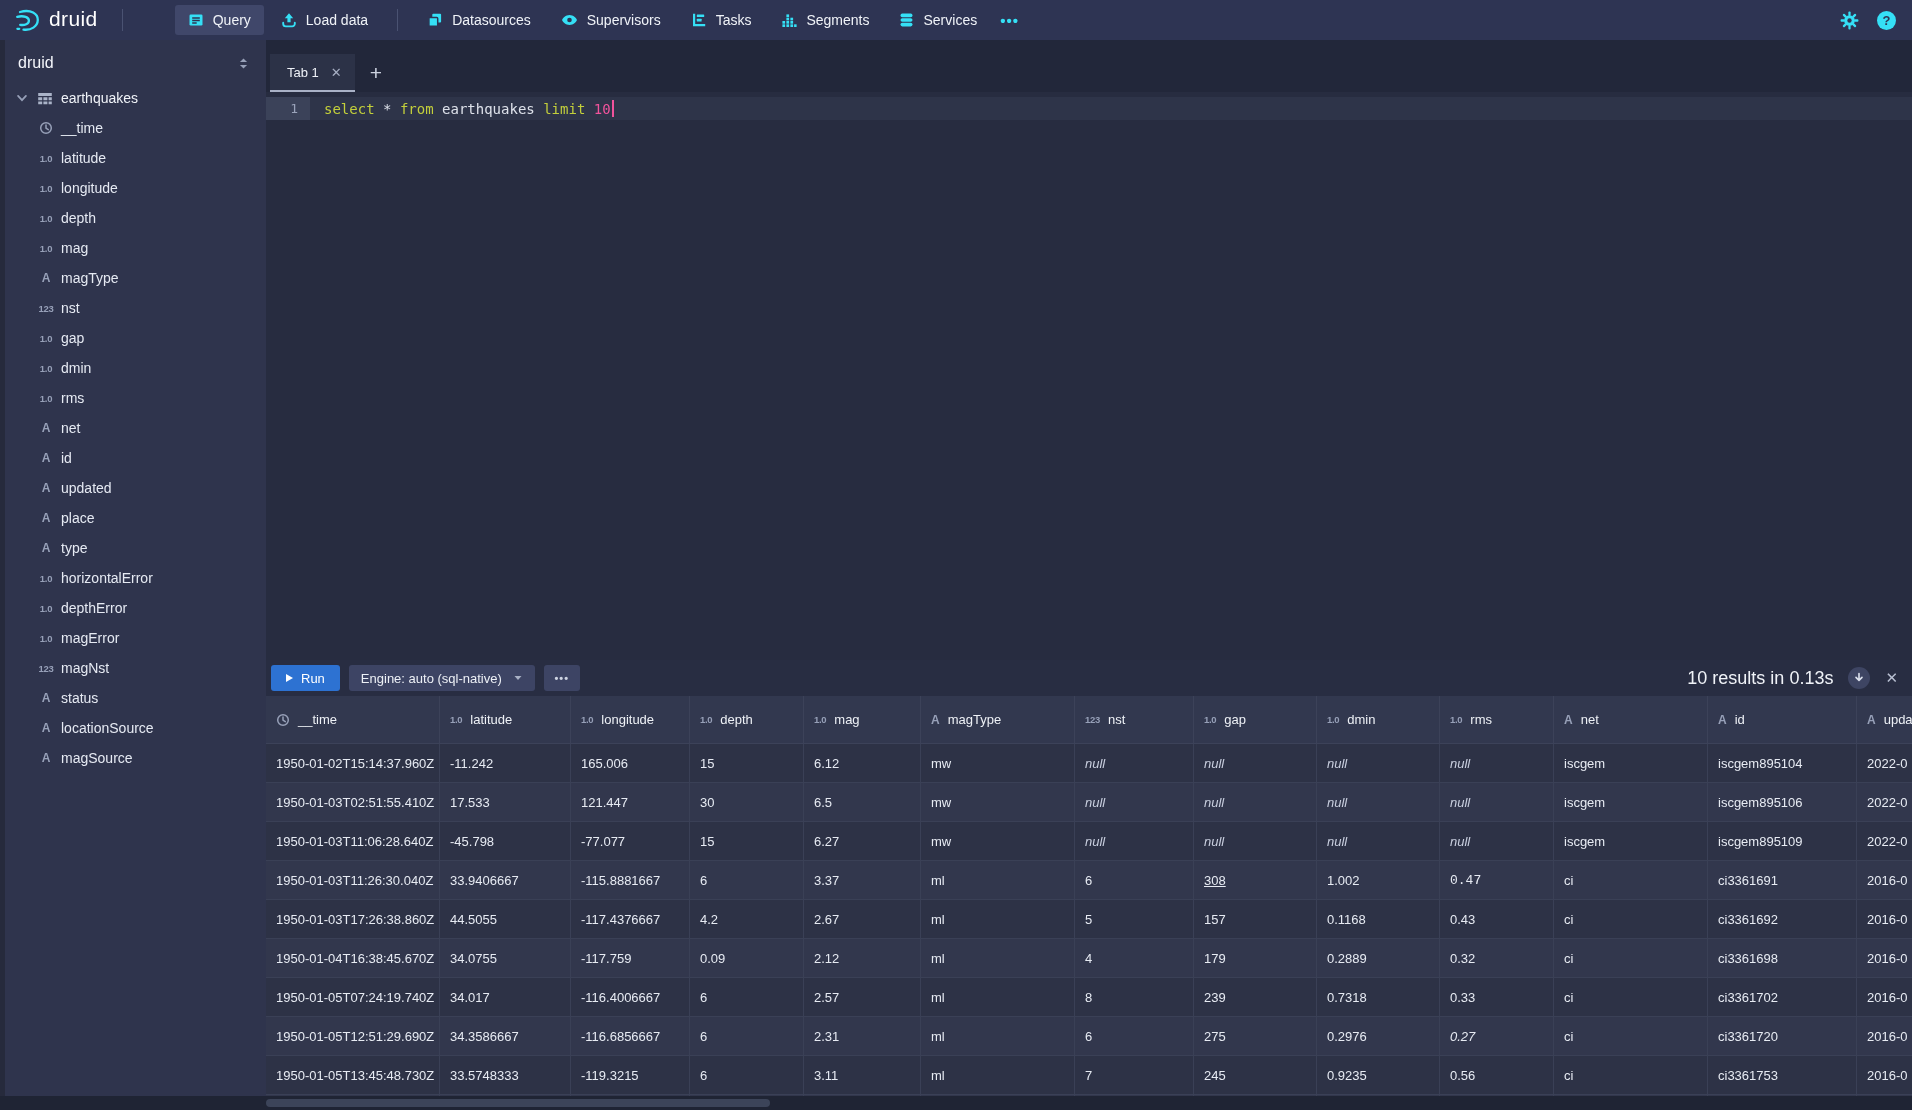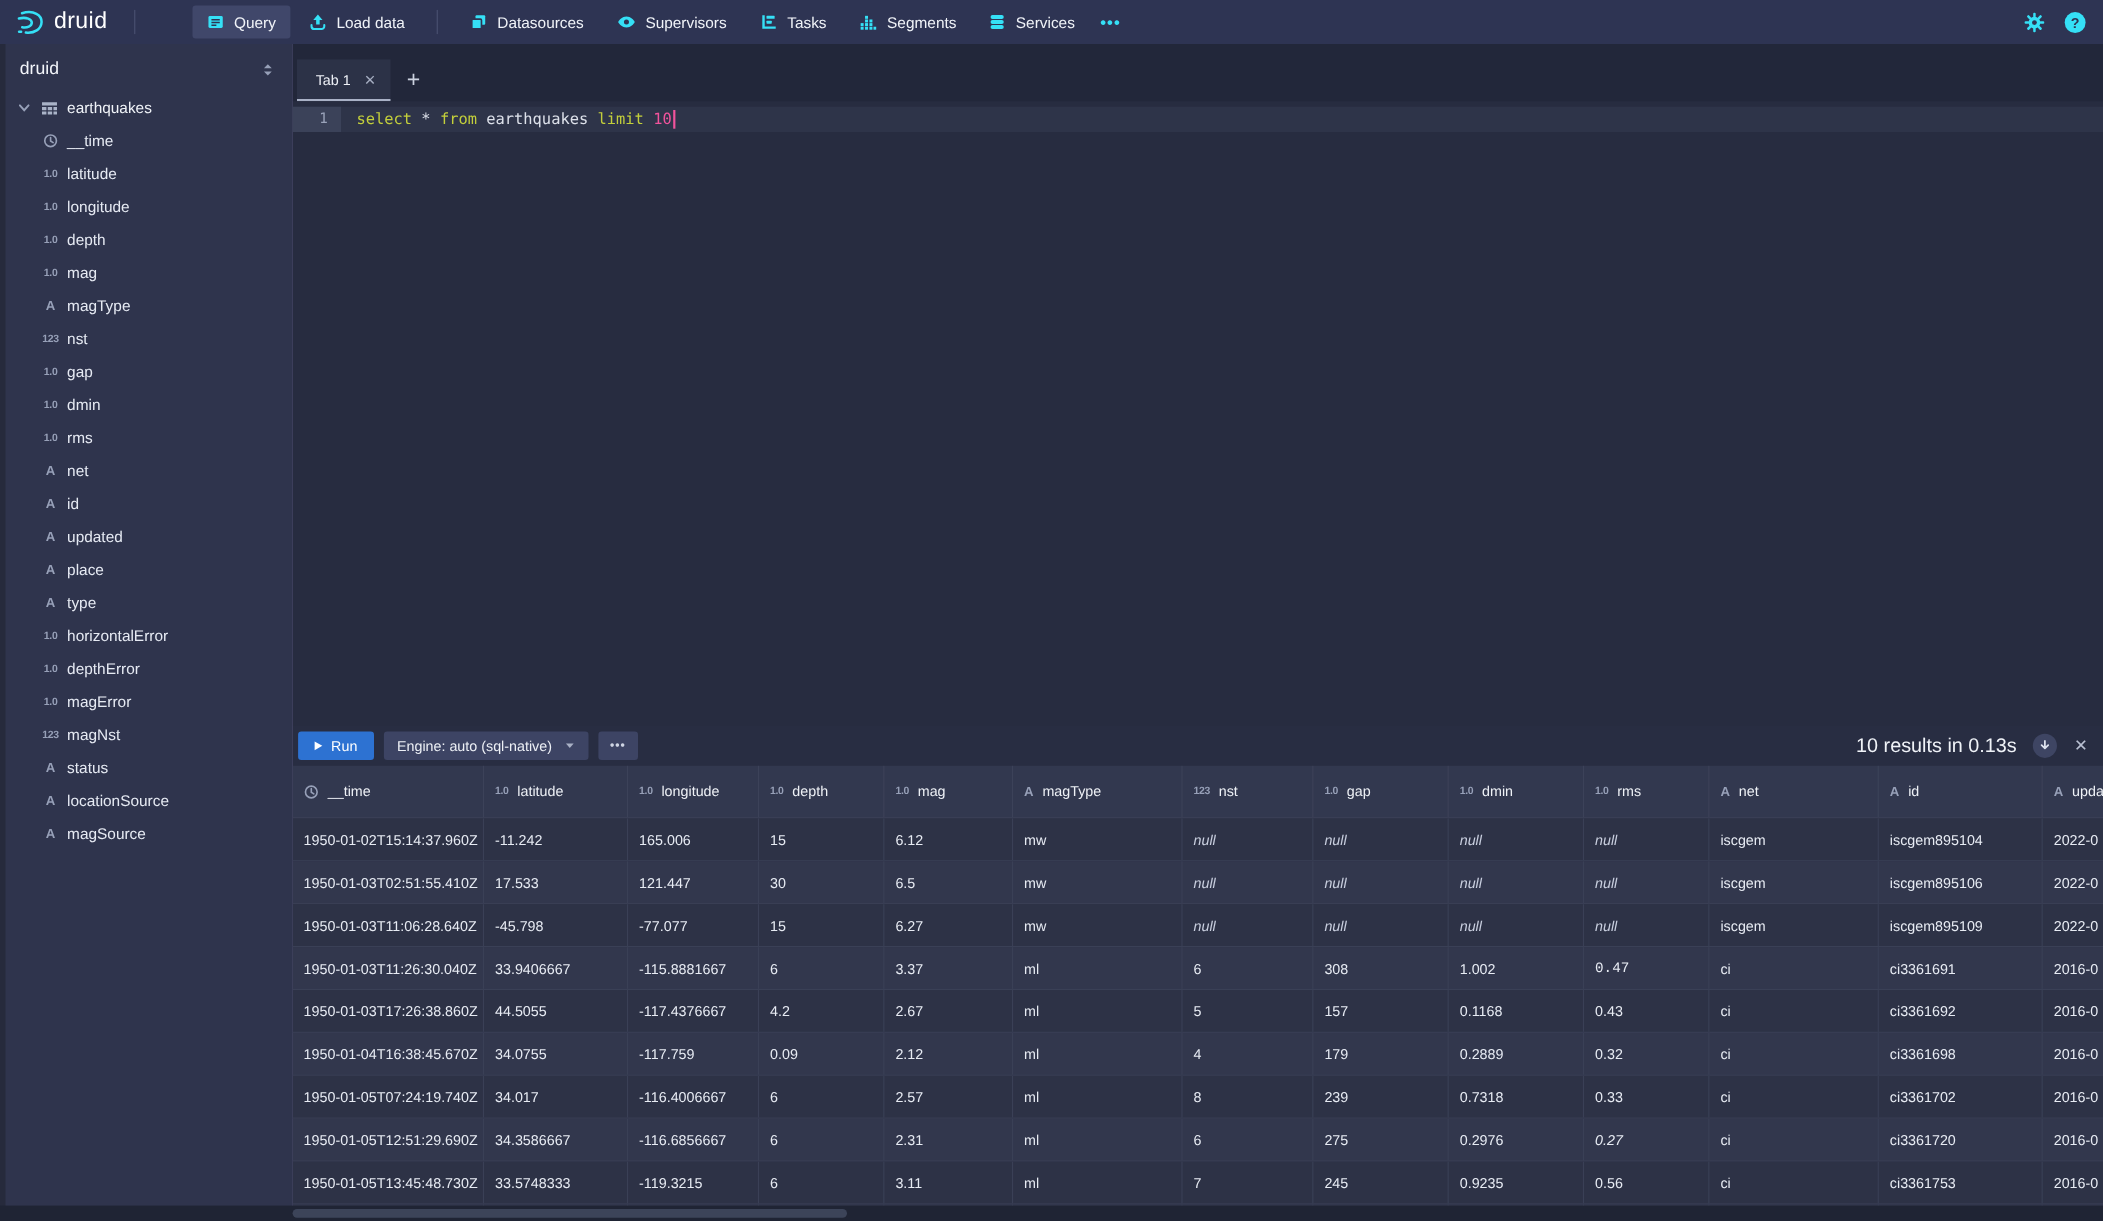--- a/index.html
+++ b/index.html
@@ -526,21 +526,21 @@
               <div class="tcell" style="width: 150px;">2022-0</div>
             </div>
             <div class="trow">
               <div class="tcell" style="width: 174px;">1950-01-03T11:26:30.040Z</div>
               <div class="tcell" style="width: 131px;">33.9406667</div>
               <div class="tcell" style="width: 119px;">-115.8881667</div>
               <div class="tcell" style="width: 114px;">6</div>
               <div class="tcell" style="width: 117px;">3.37</div>
               <div class="tcell" style="width: 154px;">ml</div>
               <div class="tcell" style="width: 119px;">6</div>
-              <div class="tcell" style="width: 123px;">308</div>
+              <div class="tcell" style="width: 123px; text-decoration: underline;">308</div>
               <div class="tcell" style="width: 123px;">1.002</div>
               <div class="tcell" style="width: 114px; font-family: Liberation Mono, monospace;">0.47</div>
               <div class="tcell" style="width: 154px;">ci</div>
               <div class="tcell" style="width: 149px;">ci3361691</div>
               <div class="tcell" style="width: 150px;">2016-0</div>
             </div>
             <div class="trow">
               <div class="tcell" style="width: 174px;">1950-01-03T17:26:38.860Z</div>
               <div class="tcell" style="width: 131px;">44.5055</div>
               <div class="tcell" style="width: 119px;">-117.4376667</div>

